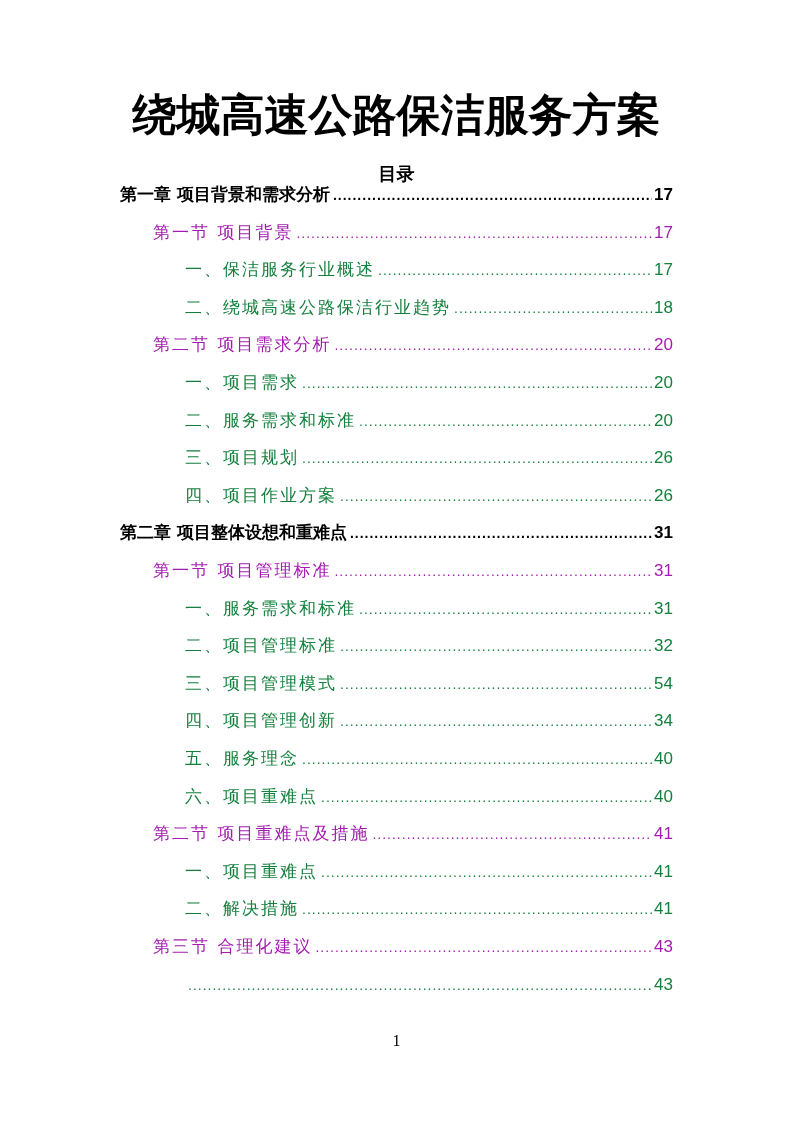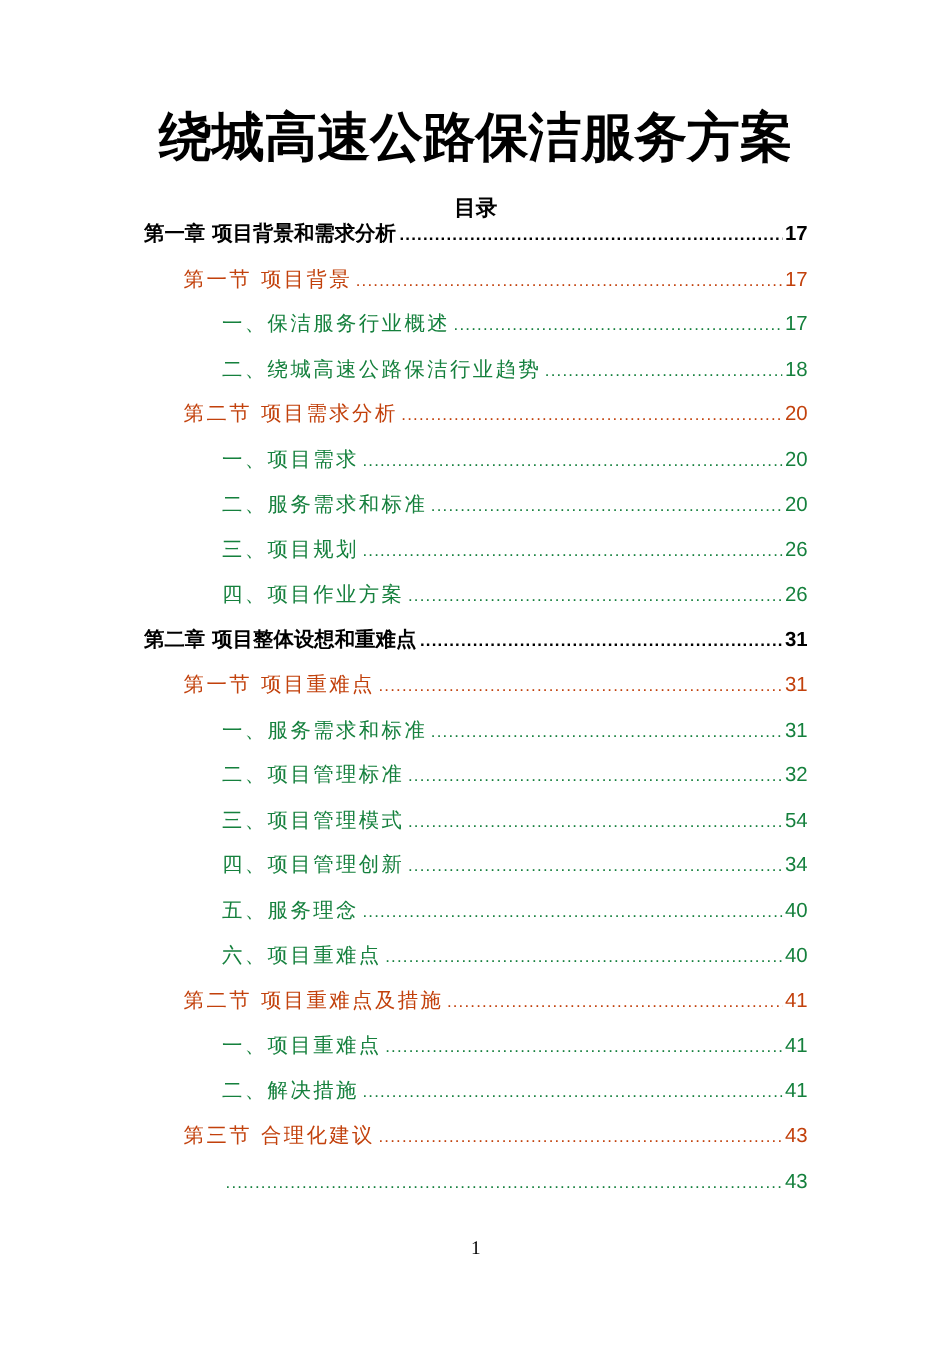--- a/index.html
+++ b/index.html
@@ -14,21 +14,21 @@
     position: absolute; left: 0; width: 793px; top: 145px; text-align: center;
     font-family: "DejaVu Sans", sans-serif; font-weight: bold; font-size: 18px; line-height: 26px; margin-top: 16px;
   }
   .toc { position: absolute; left: 0; top: 176px; width: 793px; }
   .toc-row {
     position: absolute; display: flex; align-items: baseline; right: 120px;
     height: 37.6px; line-height: 37.6px; white-space: nowrap; overflow: hidden;
     font-family: "DejaVu Sans", sans-serif; font-size: 17px;
   }
   .toc-row.lvl0 { left: 120px; font-weight: bold; }
-  .toc-row.lvl1 { left: 153px; letter-spacing: 2px; color: #c2410c; }
+  .toc-row.lvl1 { left: 153px; letter-spacing: 2px; color: #a21caf; }
   .toc-row.lvl2 { left: 185px; letter-spacing: 2px; color: #15803d; }
   .toc-row .label { flex: 0 0 auto; }
   .toc-row .leader {
     flex: 1 1 auto; overflow: hidden; margin: 0 2px 0 3px; letter-spacing: 1px;
     font-family: "Liberation Sans", sans-serif; font-size: 14px;
   }
   .toc-row .leader::before {
     content: "................................................................................................................................................................................................";
   }
   .toc-row .pg { flex: 0 0 auto; font-family: "Liberation Sans", sans-serif; font-size: 17px; letter-spacing: 0; }
@@ -89,21 +89,21 @@
         <span class="label">四、项目作业方案</span>
         <span class="leader"></span>
         <span class="pg">26</span>
       </div>
     <div class="toc-row lvl0" style="top:338.4px">
         <span class="label">第二章  项目整体设想和重难点</span>
         <span class="leader"></span>
         <span class="pg">31</span>
       </div>
     <div class="toc-row lvl1" style="top:376px">
-        <span class="label">第一节 项目重难点</span>
+        <span class="label">第一节 项目管理标准</span>
         <span class="leader"></span>
         <span class="pg">31</span>
       </div>
     <div class="toc-row lvl2" style="top:413.6px">
         <span class="label">一、服务需求和标准</span>
         <span class="leader"></span>
         <span class="pg">31</span>
       </div>
     <div class="toc-row lvl2" style="top:451.2px">
         <span class="label">二、项目管理标准</span>

